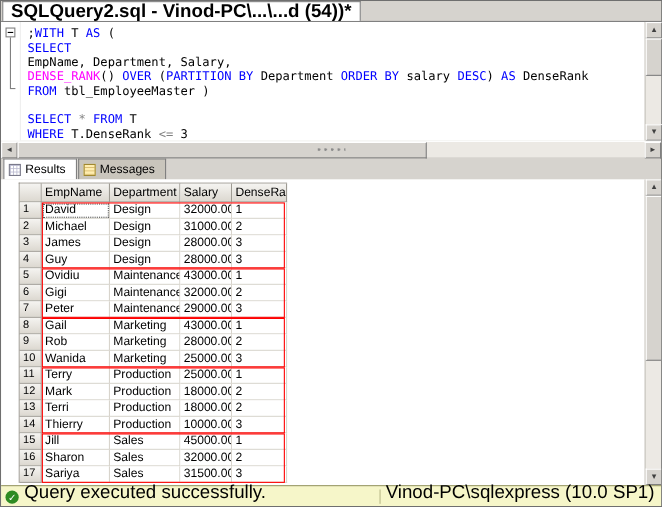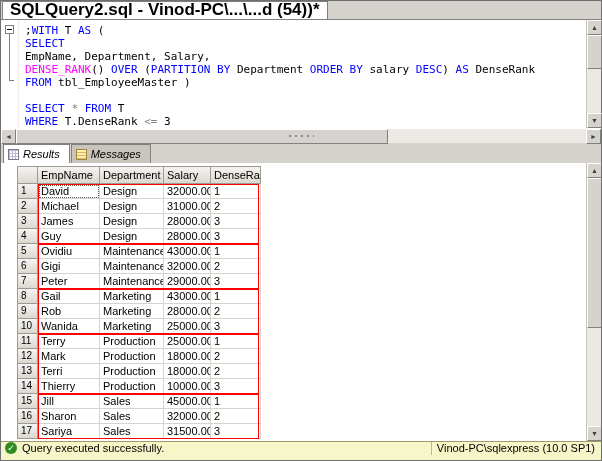--- a/index.html
+++ b/index.html
@@ -103,21 +103,20 @@
     background:radial-gradient(circle at 2px 2px, #8a8a8a 1px, transparent 1.4px);
     background-size:6px 5px; background-repeat:repeat-x;
   }
 
   
   .res-tabstrip {
     flex:0 0 20px; height:20px;
     display:flex; align-items:flex-end;
     background:#d6d3ce;
     padding-left:2px;
-    font-style:italic;
   }
   .res-tab {
     display:flex; align-items:center; gap:4px;
     height:19px; padding:0 9px 0 4px;
     border:1px solid #808080; border-bottom:none;
     background:#c9c5bc; margin-right:1px;
     font-size:11px;
   }
   .res-tab.active { background:#fff; }
   .icon-grid {
@@ -164,23 +163,23 @@
     padding:1px 3px 0 3px; font-size:11px;
     white-space:nowrap; overflow:hidden; background:#fff;
   }
   .c-data.focus { outline:1px dotted #555; outline-offset:-2px; }
 
   
   .status {
     flex:0 0 19px; height:19px;
     background:#f6f6c9;
     border-top:1px solid #9b9b6b;
-    display:flex; align-items:flex-start;
-    padding:0 6px 12px 4px; gap:5px;
-    font-size:11px;
+    display:flex; align-items:flex-end;
+    padding:0 6px 2px 4px; gap:5px;
+    font-size:17px;
   }
   .ok-icon {
     width:12px; height:12px; flex:0 0 12px;
     border-radius:50%;
     background:#2e8b22;
     color:#fff; font-size:9px; line-height:12px; text-align:center;
   }
   .ok-icon::before { content:"✓"; }
   .spacer { flex:1; }
   .divider { width:1px; height:13px; background:#b9b98a; }

